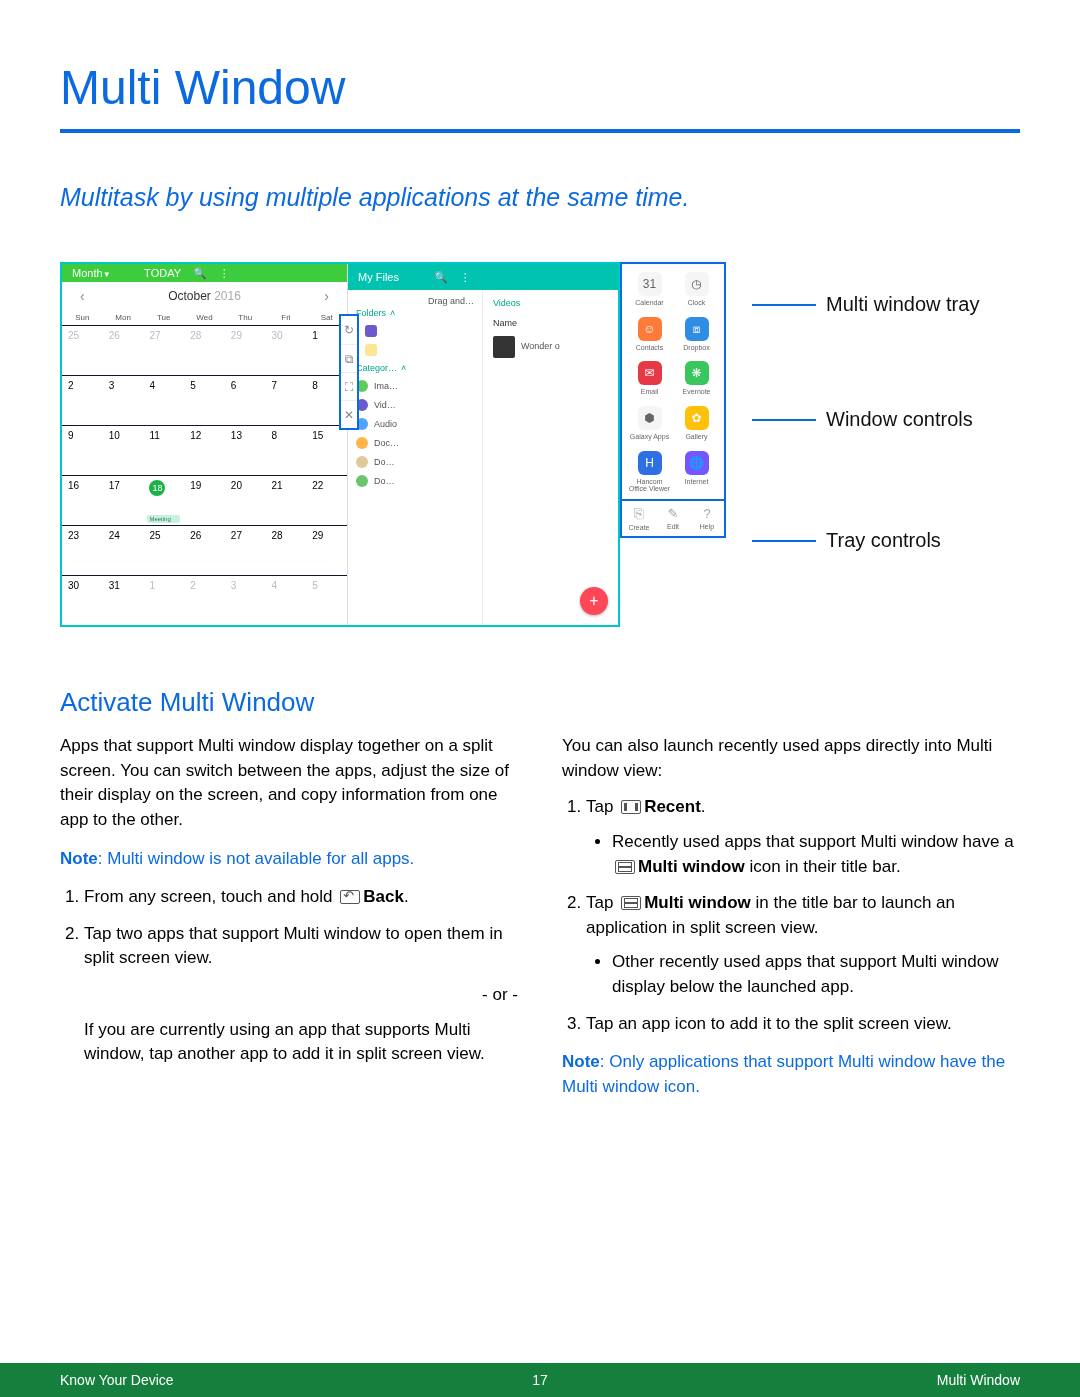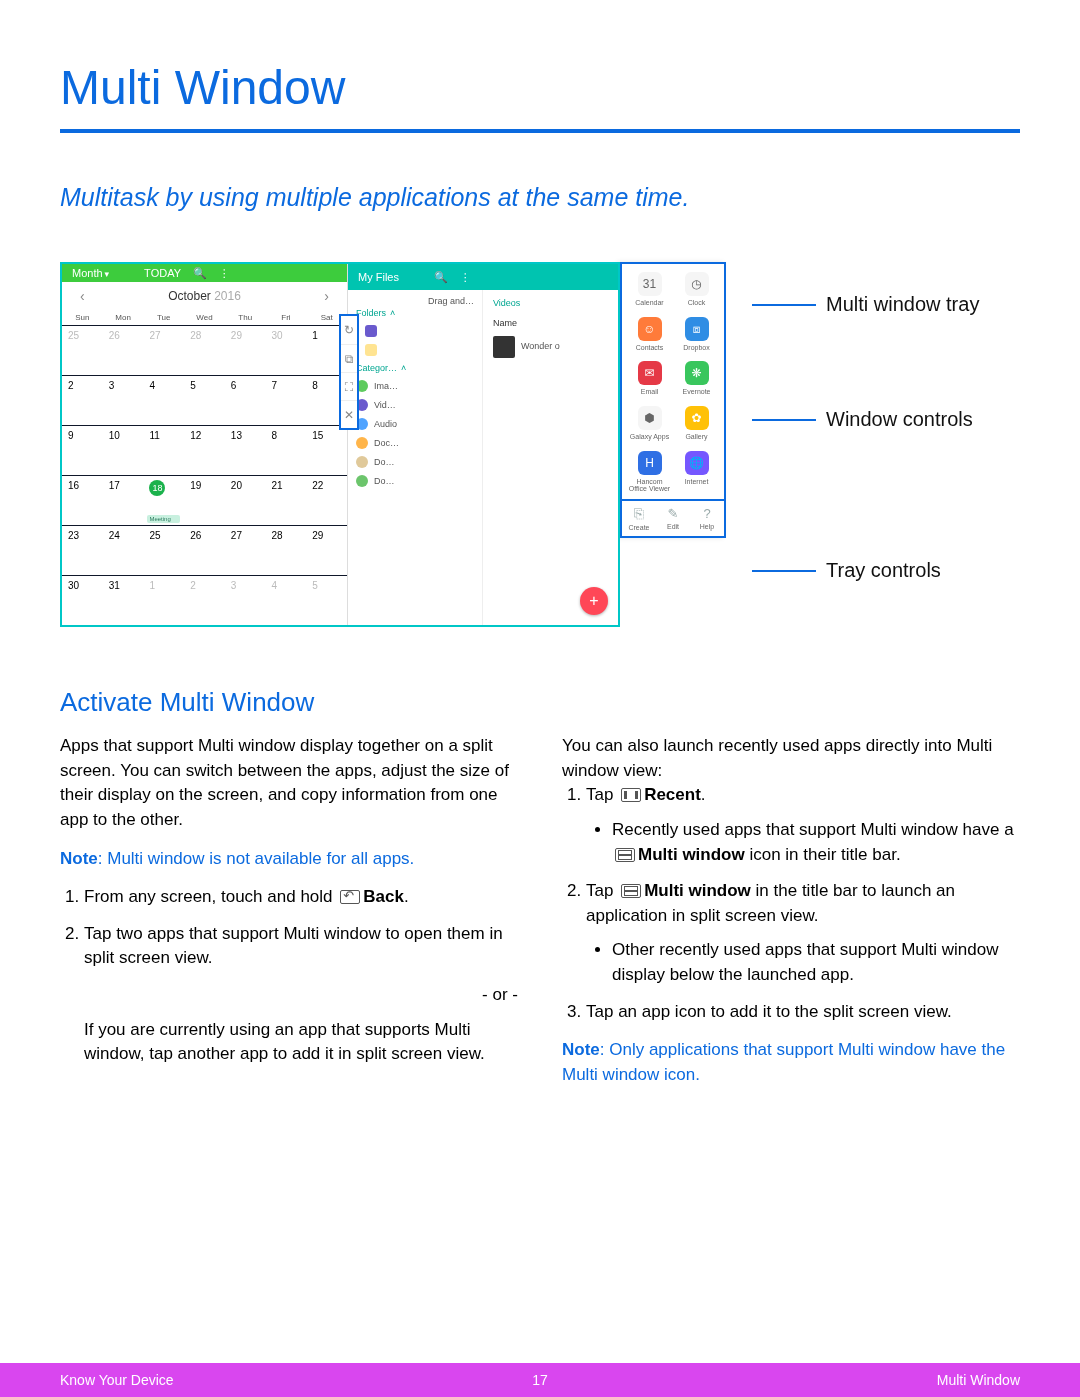--- a/index.html
+++ b/index.html
@@ -161,21 +161,21 @@
     content: ""; position: absolute; left: 2px; top: 2px; right: 2px; bottom: 2px;
     border-left: 3px solid #555; border-right: 3px solid #555;
   }
   .inline-icon.multi::before, .inline-icon.multi::after {
     content: ""; position: absolute; border: 1px solid #555;
   }
   .inline-icon.multi::before { left: 2px; top: 1px; right: 2px; height: 4px; }
   .inline-icon.multi::after  { left: 2px; bottom: 1px; right: 2px; height: 4px; }
   .footer {
     position: absolute; left: 0; right: 0; bottom: 0;
-    height: 34px; background: #d946ef; color: #fff;
+    height: 34px; background: #15803d; color: #fff;
     display: flex; align-items: center; justify-content: space-between;
     padding: 0 60px; font-size: 14px;
   }
   .footer .ctr { position: absolute; left: 50%; transform: translateX(-50%); }
 </style>
 </head>
 <body>
 
 <div class="page">
   <div class="content">
@@ -403,21 +403,21 @@
 
       <div class="callouts" style="margin-top:20px">
         <div class="callout-row" style="margin-top:10px">
           <div class="callout-line"></div>
           <div class="callout-text">Multi window tray</div>
         </div>
         <div class="callout-row" style="margin-top:50px">
           <div class="callout-line"></div>
           <div class="callout-text">Window controls</div>
         </div>
-        <div class="callout-row" style="margin-top:86px">
+        <div class="callout-row" style="margin-top:56px">
           <div class="callout-line"></div>
           <div class="callout-text">Tray controls</div>
         </div>
       </div>
     </div>
 
     <h2 class="section-h2">Activate Multi Window</h2>
 
     <div class="two-col">
       <div class="col">
@@ -430,21 +430,21 @@
             <span>From any screen, touch and hold </span><span class="inline-icon back"></span><b>Back</b><span>.</span>
           </li>
           <li>Tap two apps that support Multi window to open them in split screen view.</li>
         </ol>
         <p class="sub-or">- or -</p>
         <p class="sub-para">If you are currently using an app that supports Multi window, tap another app to add it in split screen view.</p>
       </div>
 
       <div class="col">
         <p>You can also launch recently used apps directly into Multi window view:</p>
-        <ol style="">
+        <ol style="margin-top:12px">
           <li>
             <span>Tap </span><span class="inline-icon recent"></span><b>Recent</b><span>.</span>
             <ul style="margin-top:10px">
               <li>
                 <span>Recently used apps that support Multi window have a </span><span class="inline-icon multi"></span><b>Multi window</b><span> icon in their title bar.</span>
               </li>
             </ul>
           </li>
           <li>
             <span>Tap </span><span class="inline-icon multi"></span><b>Multi window</b><span> in the title bar to launch an application in split screen view.</span>

